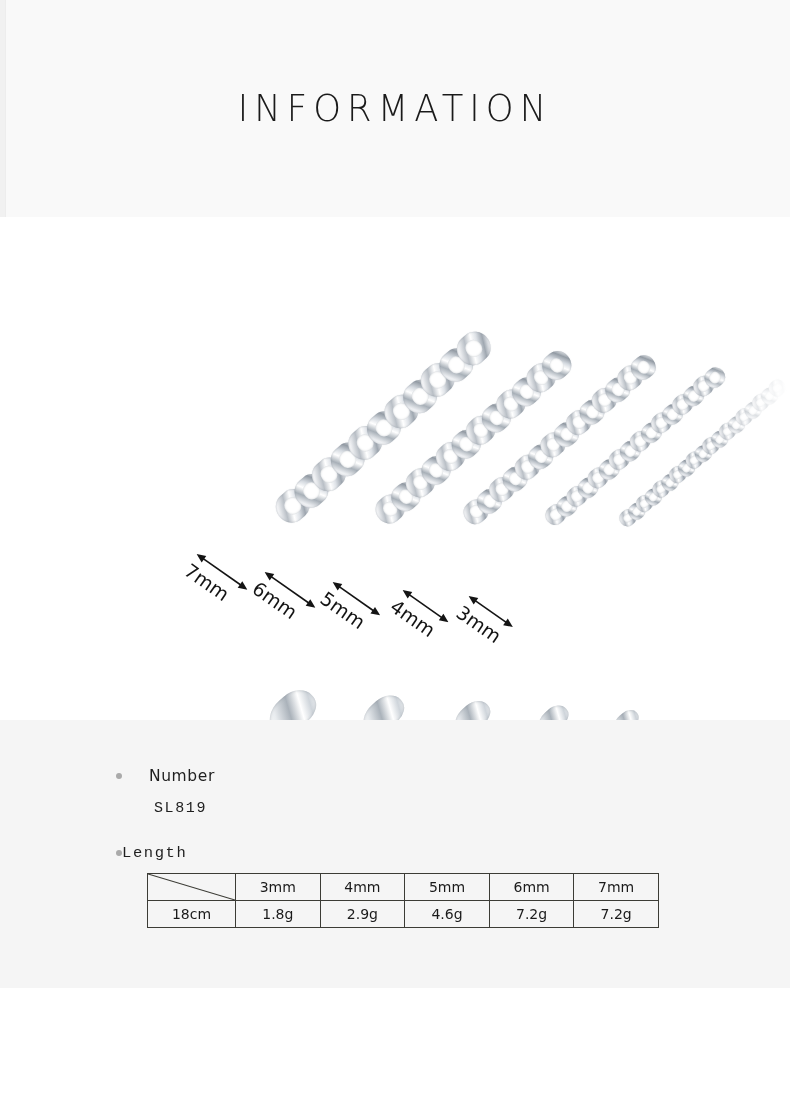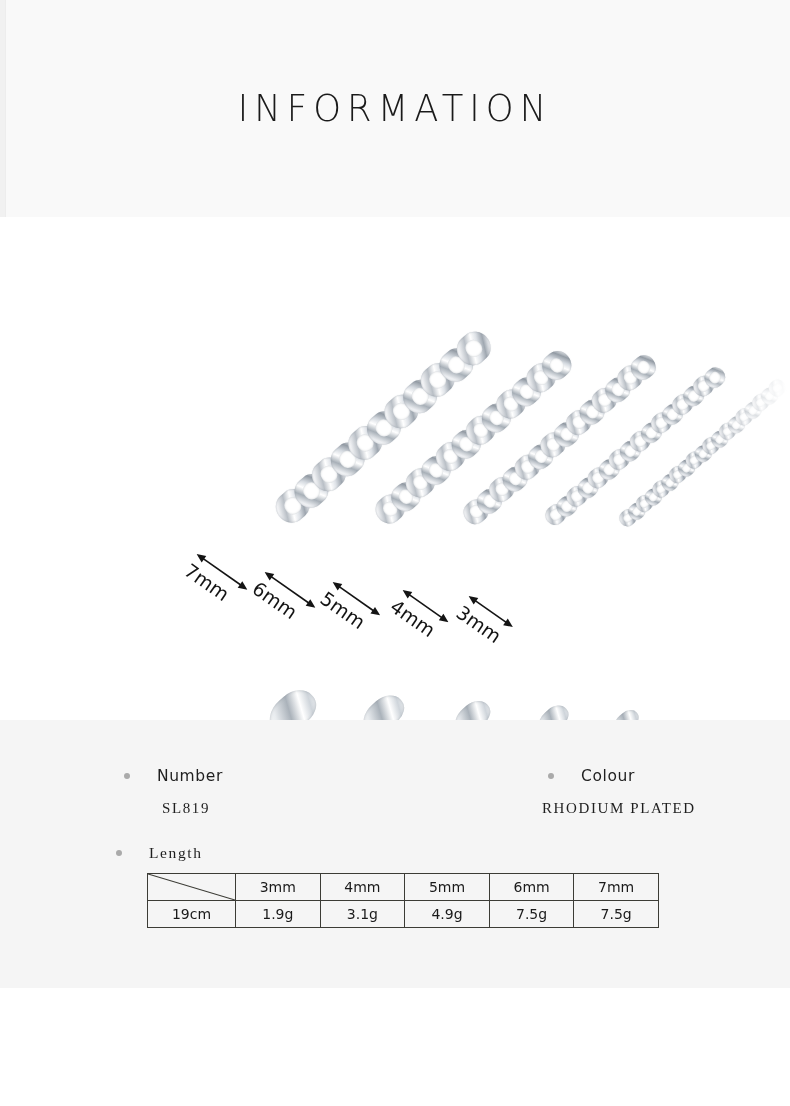--- a/index.html
+++ b/index.html
@@ -148,21 +148,21 @@
 
   
   .info-panel {
     position: absolute;
     left: 0; top: 720px;
     width: 790px; height: 268px;
     background: #f5f5f5;
   }
   .spec-row {
     position: absolute;
-    left: 8px; top: 46px;
+    left: 0; top: 46px;
     width: 698px;
     height: 62px;
     padding-left: 22px;
   }
   .spec {
     position: absolute;
     top: 0;
   }
   .spec-head {
     display: flex;
@@ -180,40 +180,39 @@
     font-size: 15.5px;
     color: #1f1f1f;
     letter-spacing: 0.6px;
     font-family: "DejaVu Sans", "Liberation Sans", sans-serif;
   }
   .spec-value {
     margin-top: 14px;
     font-size: 15px;
     color: #1f1f1f;
     letter-spacing: 1.6px;
-    font-family: Liberation Serif, serif;
+    font-family: Liberation Mono, monospace;
     white-space: nowrap;
   }
   .spec-value.indent-1 { margin-left: 38px; }
   .spec-value.indent-2 { margin-left: 0px; }
   .spec-value.indent-3 { margin-left: 0px; }
 
   
   .length-head {
     position: absolute;
     left: 116px; top: 124px;
     display: flex;
     align-items: center;
   }
   .length-label {
-    margin-left: 27px;
     font-size: 15.5px;
     color: #1f1f1f;
     letter-spacing: 1.6px;
-    font-family: Liberation Serif, serif;
+    font-family: Liberation Mono, monospace;
   }
 
   
   .size-table {
     position: absolute;
     left: 147px; top: 153px;
     border-collapse: collapse;
     table-layout: fixed;
     width: 511px;
   }
@@ -428,27 +427,20 @@
 
     <div class="spec" style="left:116px;">
       <div class="spec-head">
         <span class="bullet"></span>
         <span class="spec-label">Number</span>
       </div>
       <div class="spec-value indent-1">SL819</div>
     </div>
 
 
-    <div class="spec" style="left:540px;">
-      <div class="spec-head">
-        <span class="bullet"></span>
-        <span class="spec-label">Colour</span>
-      </div>
-      <div class="spec-value indent-3" style="margin-left:-6px;">RHODIUM PLATED</div>
-    </div>
 
   </div>
 
   <div class="length-head">
     <span class="bullet"></span>
     <span class="length-label">Length</span>
   </div>
 
   <table class="size-table">
     <colgroup>
@@ -468,23 +460,23 @@
         </th>
         <th>3mm</th>
         <th>4mm</th>
         <th>5mm</th>
         <th>6mm</th>
         <th>7mm</th>
       </tr>
     </thead>
     <tbody>
       <tr>
-        <td>19cm</td>
-        <td>1.9g</td>
-        <td>3.1g</td>
-        <td>4.9g</td>
-        <td>7.5g</td>
-        <td>7.5g</td>
+        <td>18cm</td>
+        <td>1.8g</td>
+        <td>2.9g</td>
+        <td>4.6g</td>
+        <td>7.2g</td>
+        <td>7.2g</td>
       </tr>
     </tbody>
   </table>
 
 </div>
 
 </body></html>

